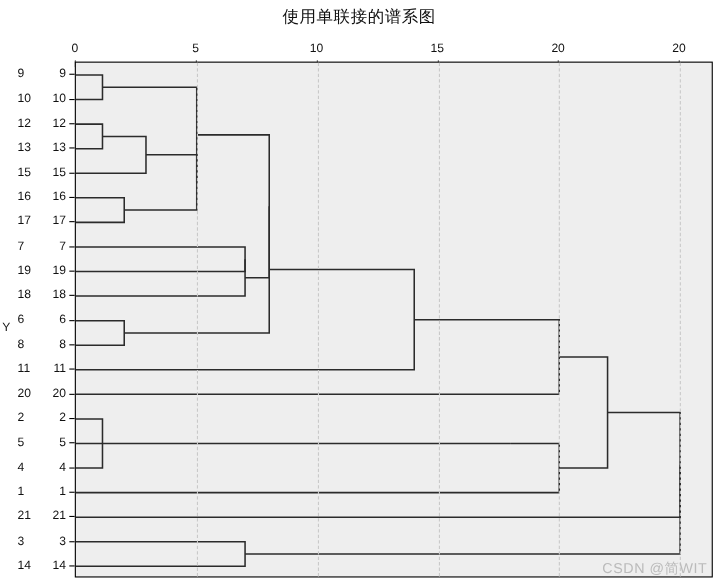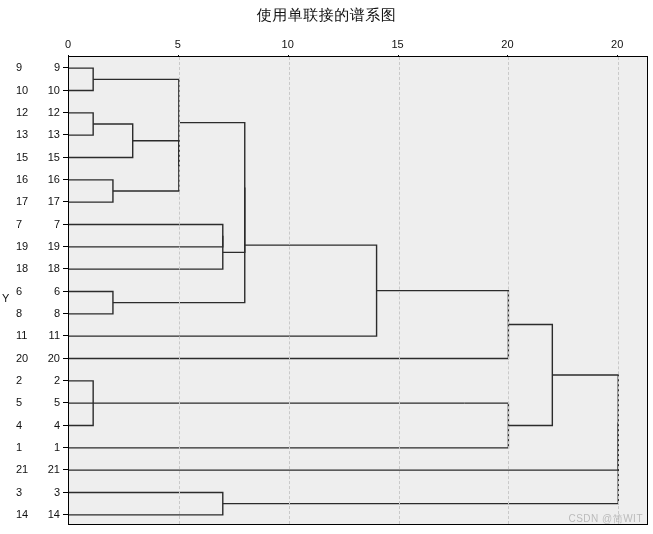--- a/index.html
+++ b/index.html
@@ -29,21 +29,21 @@
               transform:translateY(-50%);white-space:nowrap;}
   .leaflabel{position:absolute;font-size:11px;color:#111;
              transform:translateY(-50%);white-space:nowrap;}
 
   .ylabel{position:absolute;left:2px;top:292px;font-size:11px;color:#111;}
 
   .dend{position:absolute;left:0;top:0;width:580px;height:469px;
         overflow:visible;}
   .dend path{fill:none;stroke:#2b2b2b;stroke-width:1.4;}
 
-  .watermark{position:absolute;right:10px;bottom:8px;font-size:10px;
+  .watermark{position:absolute;right:10px;bottom:8px;font-size:13px;
              color:#bbbbbb;letter-spacing:.5px;}
 </style>
 </head>
 <body>
 
 <div id="stage">
 
   <div class="title">使用单联接的谱系图</div>
 
   <div class="ylabel">Y</div>

